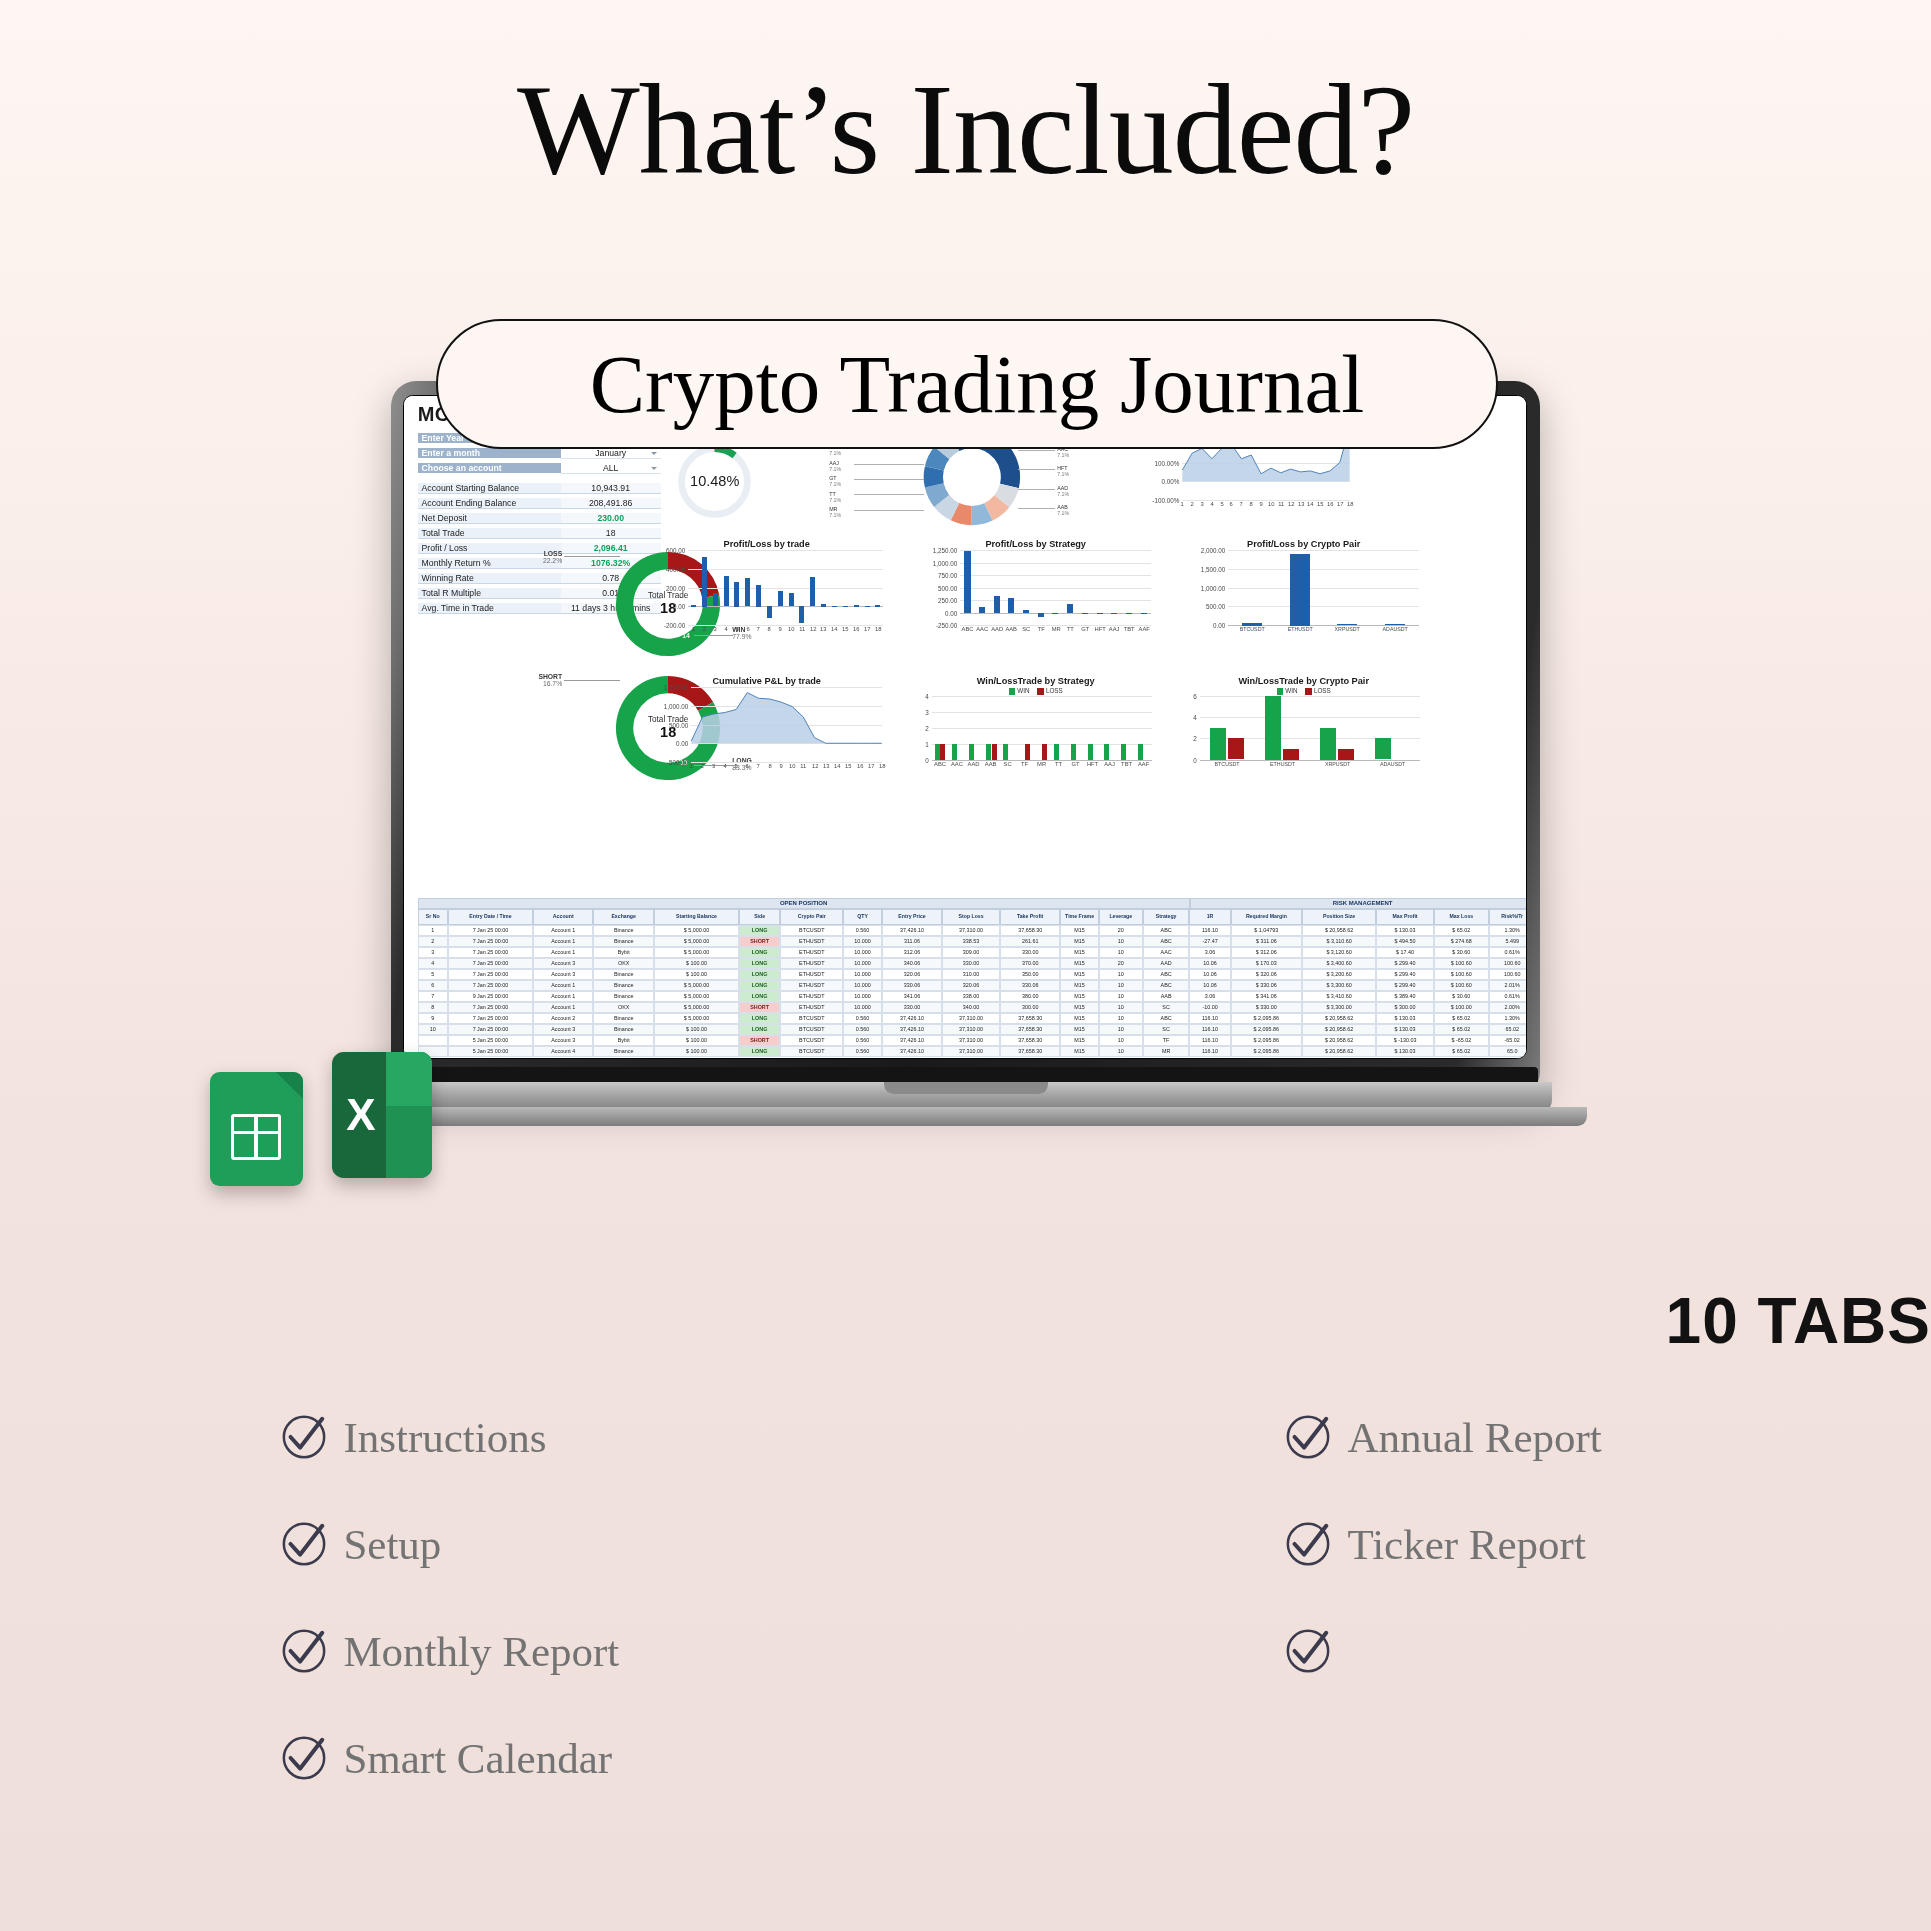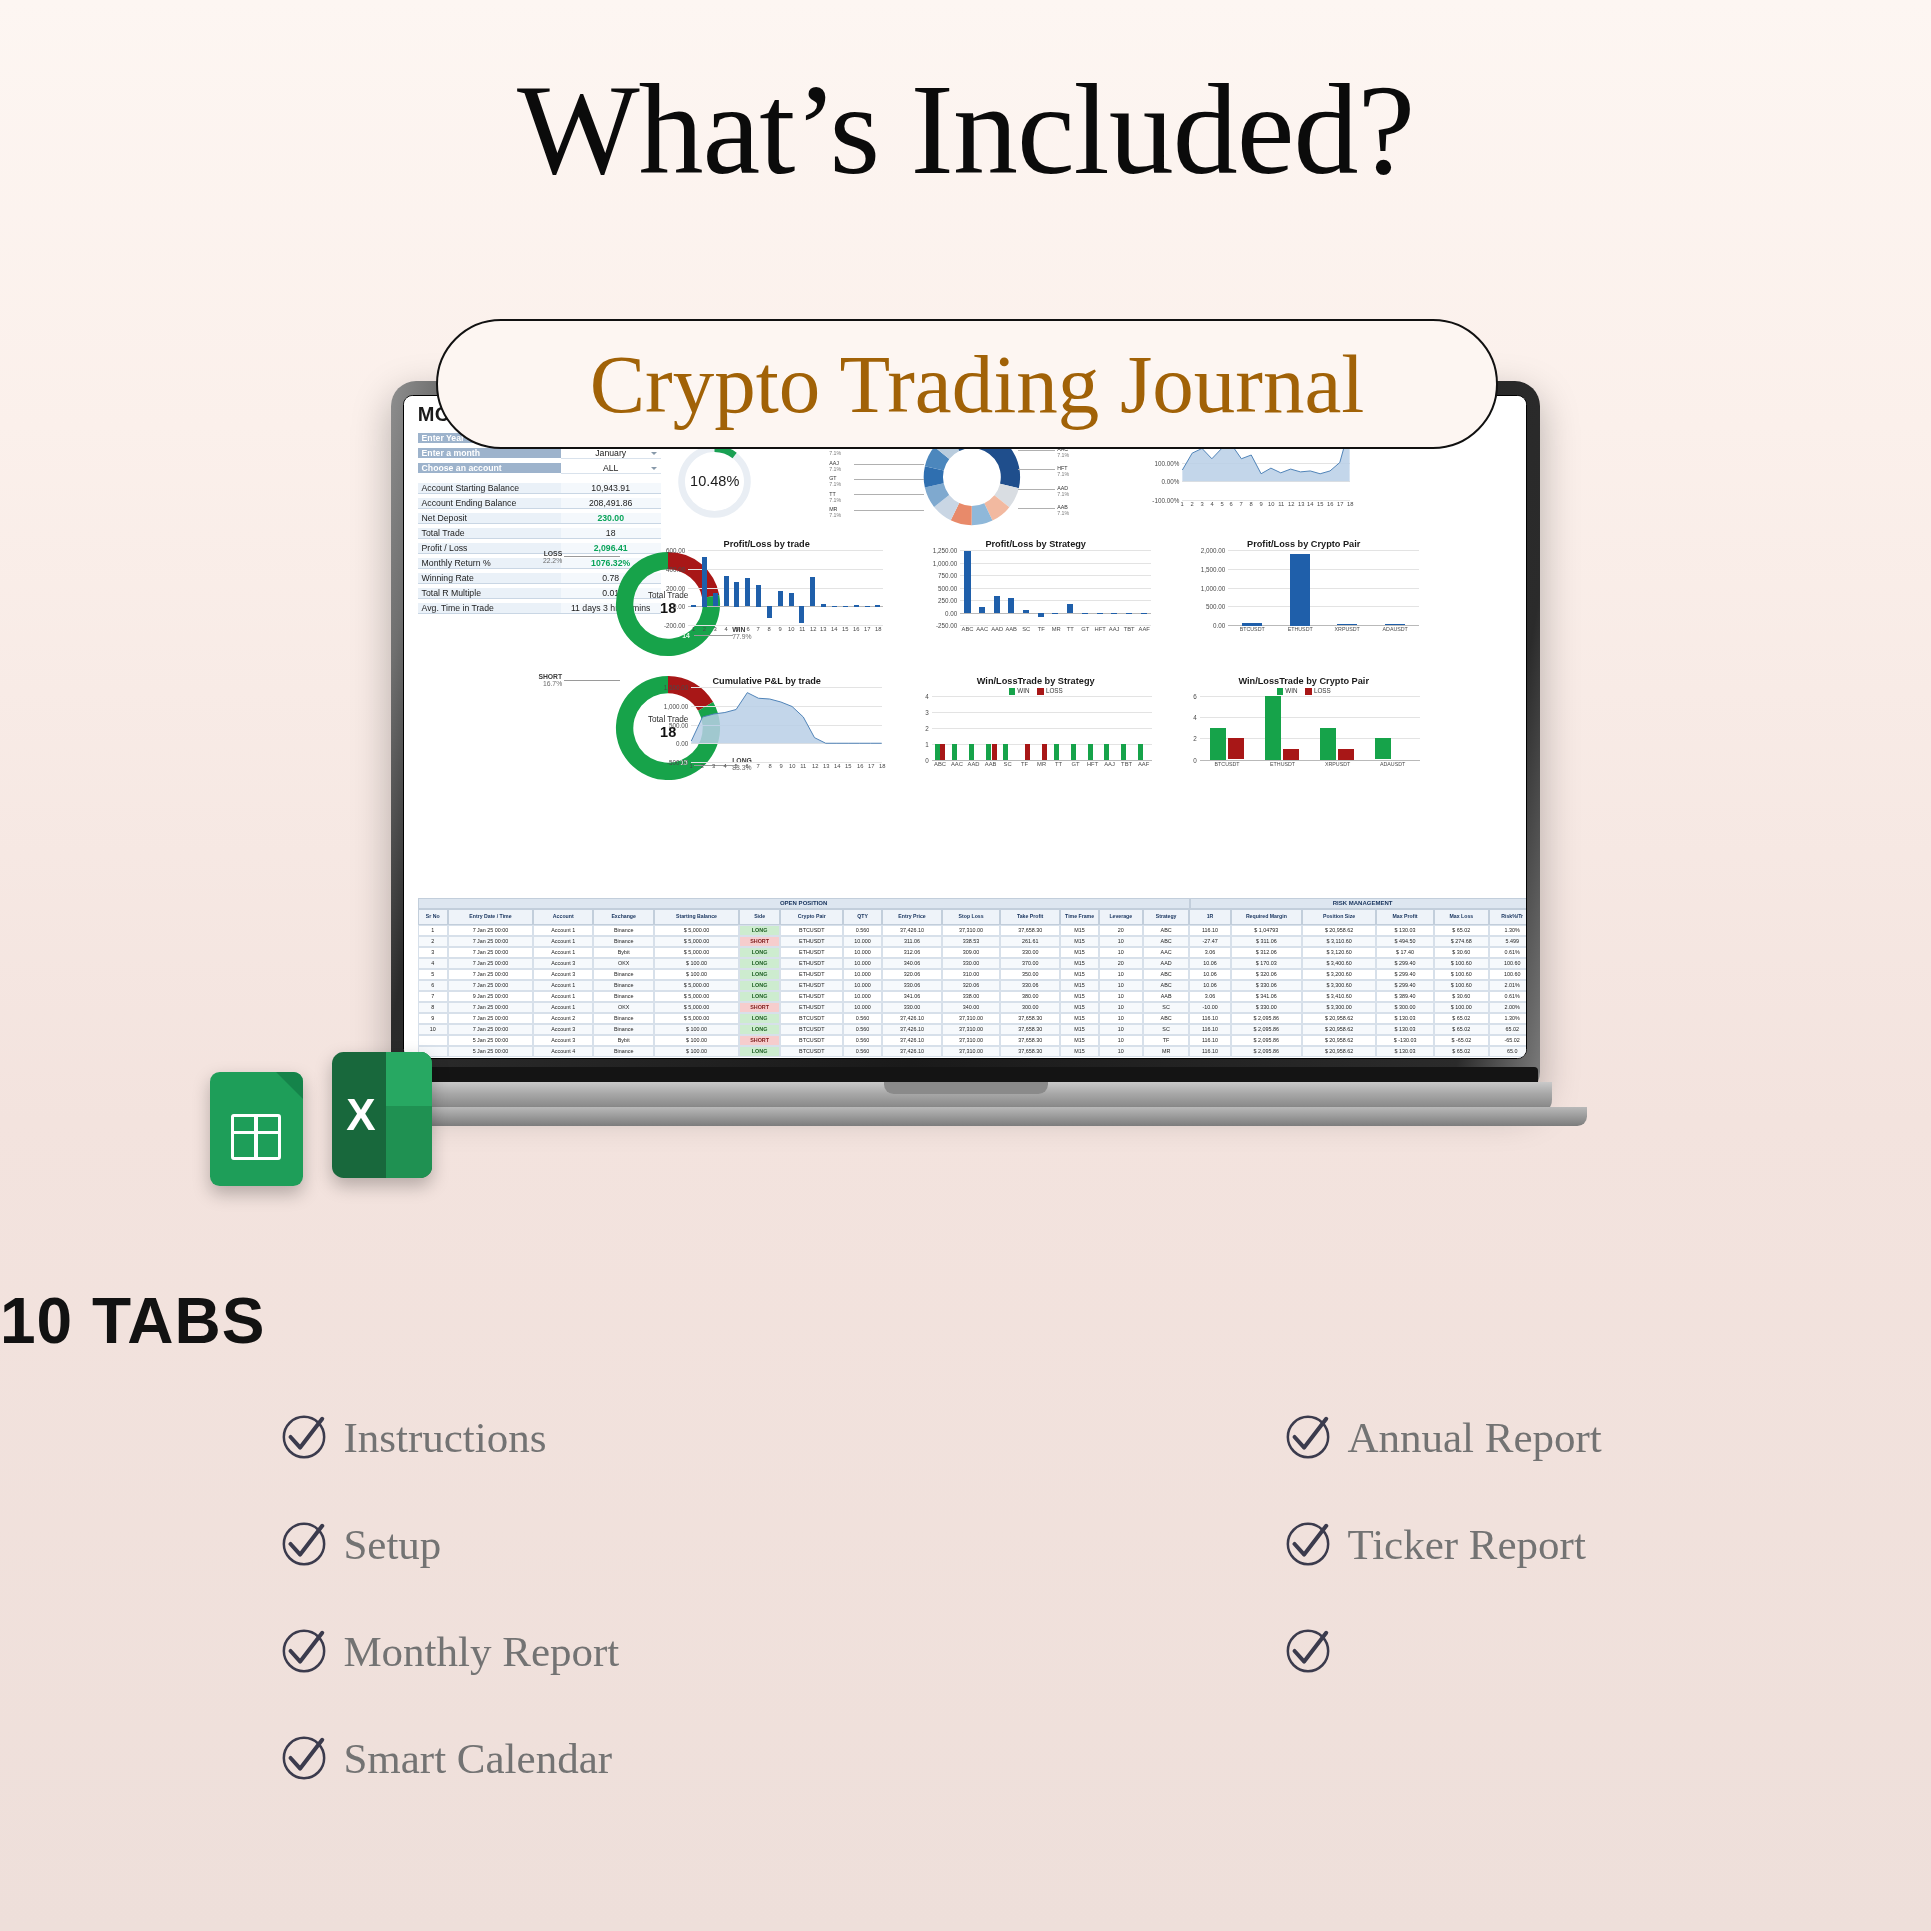--- a/index.html
+++ b/index.html
@@ -10,33 +10,33 @@
     position:relative; overflow:hidden;
   }
 
   
   .headline {
     position:absolute; top:58px; left:0; width:1931px; text-align:center;
     font-family:"Liberation Serif", serif; font-size:130px; line-height:1.1;
     color:#0b0b0b; letter-spacing:-1px;
   }
   .tabs-count {
-    position:absolute; top:1284px; left:0; width:1931px; text-align:left;
+    position:absolute; top:1284px; left:0; width:1931px; text-align:right;
     font-family:"Liberation Sans", sans-serif; font-weight:bold; font-size:64px;
     color:#121212; letter-spacing:1px;
   }
 
   
   .pill {
     position:absolute; left:436px; top:319px; width:1062px; height:130px;
     border:2.9px solid #111; border-radius:68px; background:#fdf6f2;
     display:flex; align-items:center; justify-content:center; z-index:40;
   }
   .pill span {
-    font-family:"Liberation Serif", serif; font-size:83px; color:#a16207;margin-left:20px;
+    font-family:"Liberation Serif", serif; font-size:83px; color:#000000;margin-left:20px;
   }
 
   
   .laptop { position:absolute; left:379px; top:381px; width:1173px; height:763px; z-index:20; }
   .lid {
     position:absolute; left:11.6px; top:0; width:1149px; height:716px;
     background:linear-gradient(100deg,#8e8e8e 0%,#6f6f6f 4%,#2b2b2b 9%,#1a1a1a 50%,#2b2b2b 93%,#7d7d7d 100%);
     border-radius:25px; padding:13.5px 12.6px 39px 12.6px;
     box-shadow:0 13.5px 39px rgba(0,0,0,.28);
   }

